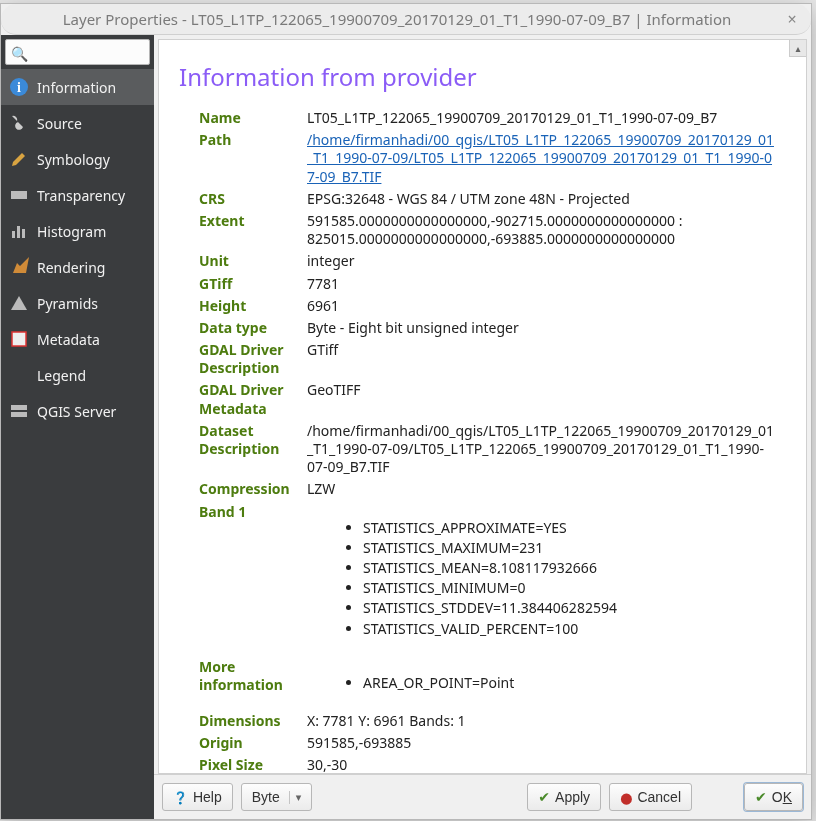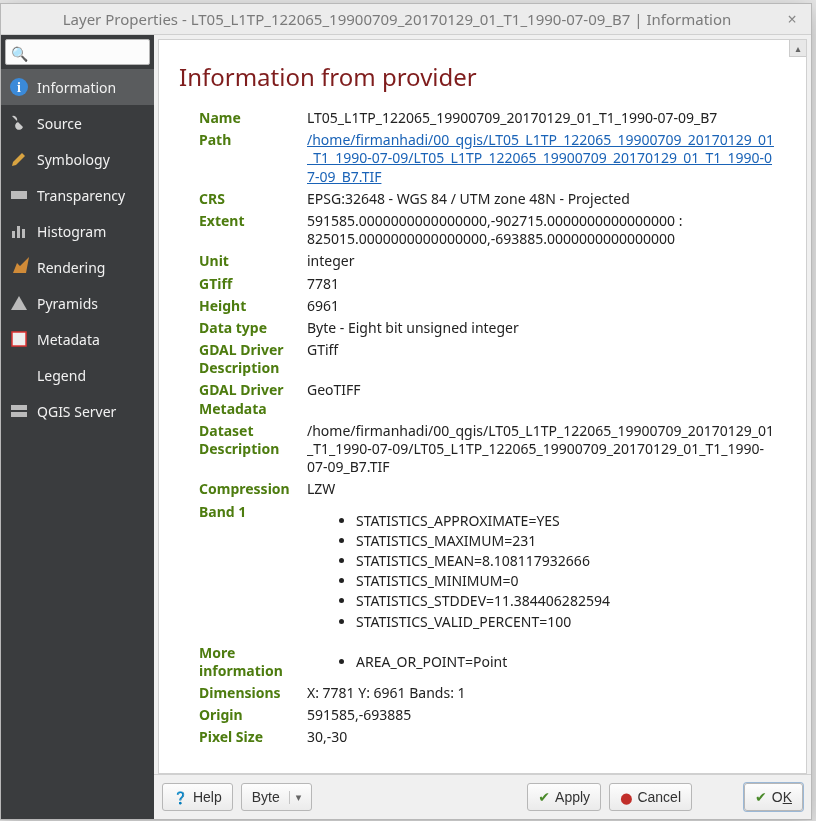--- a/index.html
+++ b/index.html
@@ -36,20 +36,21 @@
   }
   .titlebar {
     height: 30px;
     display: flex;
     align-items: center;
     padding: 0 10px;
     background: #ececec;
     border-bottom: 1px solid #d0d0d0;
     font-size: 15px;
     color: #7a7a7a;
+    border-radius: 15px;
   }
   .titlebar .title {
     flex: 1;
     text-align: center;
     overflow: hidden;
     white-space: nowrap;
   }
   .titlebar .close {
     width: 18px;
     text-align: center;
@@ -141,21 +142,21 @@
     background: #e8e8e8;
     border-left: 1px solid #ccc;
     border-bottom: 1px solid #ccc;
     color: #666;
     font-size: 10px;
     display: flex;
     align-items: center;
     justify-content: center;
   }
   .section-heading {
-    color: #7f1d1d;
+    color: #8b5cf6;
     font-size: 24px;
     font-weight: 400;
     margin: 0 0 16px 0;
   }
   .section-heading.cut {
     margin-top: 40px;
     margin-bottom: 0;
   }
   .info-table {
     display: grid;
@@ -176,21 +177,21 @@
     color: #222;
     line-height: 1.3;
     word-break: break-word;
   }
   .info-table .value a {
     color: #1a63b7;
     text-decoration: underline;
     word-break: break-all;
   }
   .info-table ul {
-    margin: 9px;
+    margin: 16px;
     padding-left: 40px;
   }
   .info-table ul li {
     margin: 2px 0;
   }
   .button-row {
     height: 44px;
     display: flex;
     align-items: center;
     padding: 0 8px;

